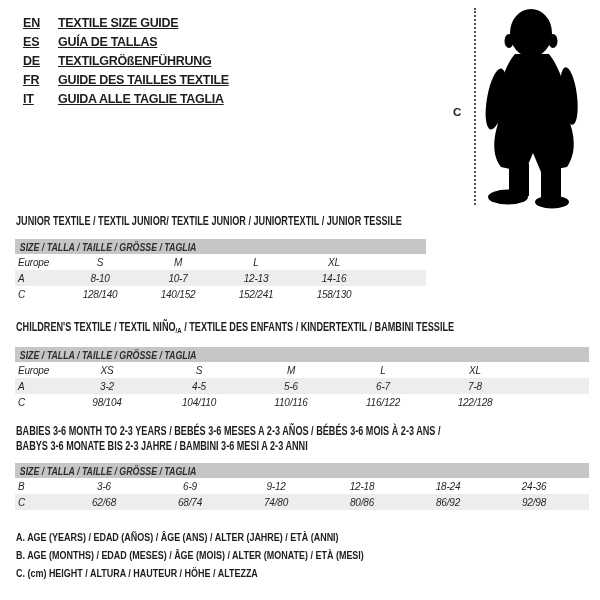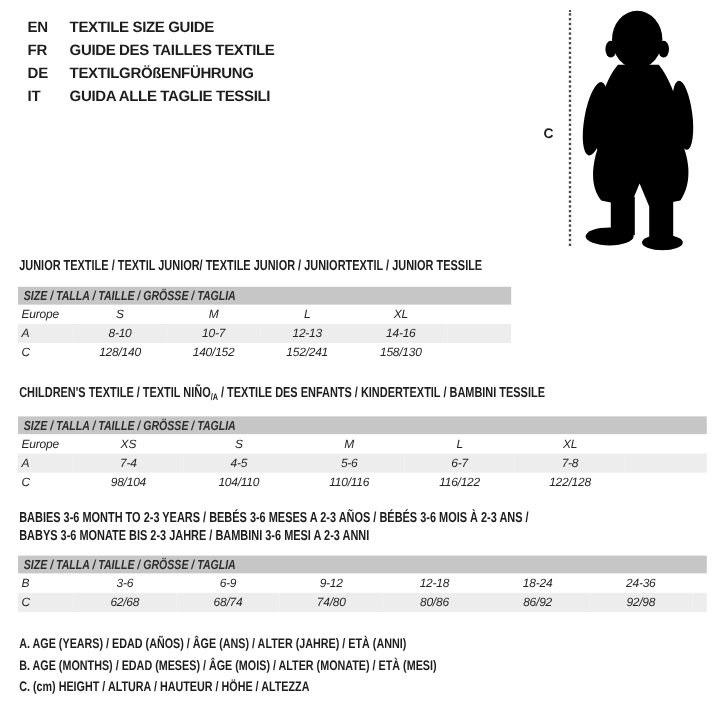--- a/index.html
+++ b/index.html
@@ -1,21 +1,21 @@
 <!DOCTYPE html>
 <html><head>
 <meta charset="utf-8">
 <style>
   html,body{margin:0;padding:0;background:#ffffff;}
   .canvas{position:relative;width:600px;height:600px;background:#ffffff;overflow:hidden;
           font-family:"Liberation Sans",sans-serif;color:#1d1d1d;}
 
   
   .lang-list{position:absolute;left:23px;top:13px;}
-  .lang-row{display:flex;height:19px;align-items:center;}
+  .lang-row{display:flex;height:19px;align-items:center;text-decoration:underline;}
   .lang-code{width:35px;font-size:12.5px;font-weight:bold;letter-spacing:-0.2px;}
   .lang-label{font-size:12.5px;font-weight:bold;letter-spacing:-0.3px;white-space:nowrap;text-align:center;}
 
   
   .measure-line{position:absolute;left:474px;top:8px;height:197px;width:0;
                 border-left:2px dotted #4d4d4d;}
   .marker-c{position:absolute;left:453px;top:106px;font-size:11.5px;font-weight:bold;}
   .baby-svg{position:absolute;left:479px;top:4px;}
 
   
@@ -45,30 +45,34 @@
 <body>
 
 <div class="canvas">
 
   <div class="lang-list">
     <div class="lang-row">
       <span class="lang-code">EN</span>
       <span class="lang-label">TEXTILE SIZE GUIDE</span>
     </div>
     <div class="lang-row">
+      <span class="lang-code">ES</span>
+      <span class="lang-label">GUÍA DE TALLAS</span>
+    </div>
+    <div class="lang-row">
+      <span class="lang-code">DE</span>
+      <span class="lang-label">TEXTILGRÖßENFÜHRUNG</span>
+    </div>
+    <div class="lang-row">
       <span class="lang-code">FR</span>
       <span class="lang-label">GUIDE DES TAILLES TEXTILE</span>
     </div>
     <div class="lang-row">
-      <span class="lang-code">DE</span>
-      <span class="lang-label">TEXTILGRÖßENFÜHRUNG</span>
-    </div>
-    <div class="lang-row">
       <span class="lang-code">IT</span>
-      <span class="lang-label">GUIDA ALLE TAGLIE TESSILI</span>
+      <span class="lang-label">GUIDA ALLE TAGLIE TAGLIA</span>
     </div>
   </div>
 
   <div class="measure-line"></div>
   <div class="marker-c">C</div>
   <svg class="baby-svg" width="116" height="205" viewBox="0 0 116 205" fill="#000000" xmlns="http://www.w3.org/2000/svg">
 
     <ellipse cx="52" cy="29" rx="21" ry="24"></ellipse>
     <ellipse cx="30" cy="37" rx="4.5" ry="7"></ellipse>
     <ellipse cx="74" cy="37" rx="4.5" ry="7"></ellipse>
@@ -152,21 +156,21 @@
         <td class="lbl">Europe</td>
         <td>XS</td>
         <td>S</td>
         <td>M</td>
         <td>L</td>
         <td>XL</td>
         <td></td>
       </tr>
       <tr class="r-gray">
         <td class="lbl">A</td>
-        <td>7-4</td>
+        <td>3-2</td>
         <td>4-5</td>
         <td>5-6</td>
         <td>6-7</td>
         <td>7-8</td>
         <td></td>
       </tr>
       <tr class="r-white">
         <td class="lbl">C</td>
         <td>98/104</td>
         <td>104/110</td>

